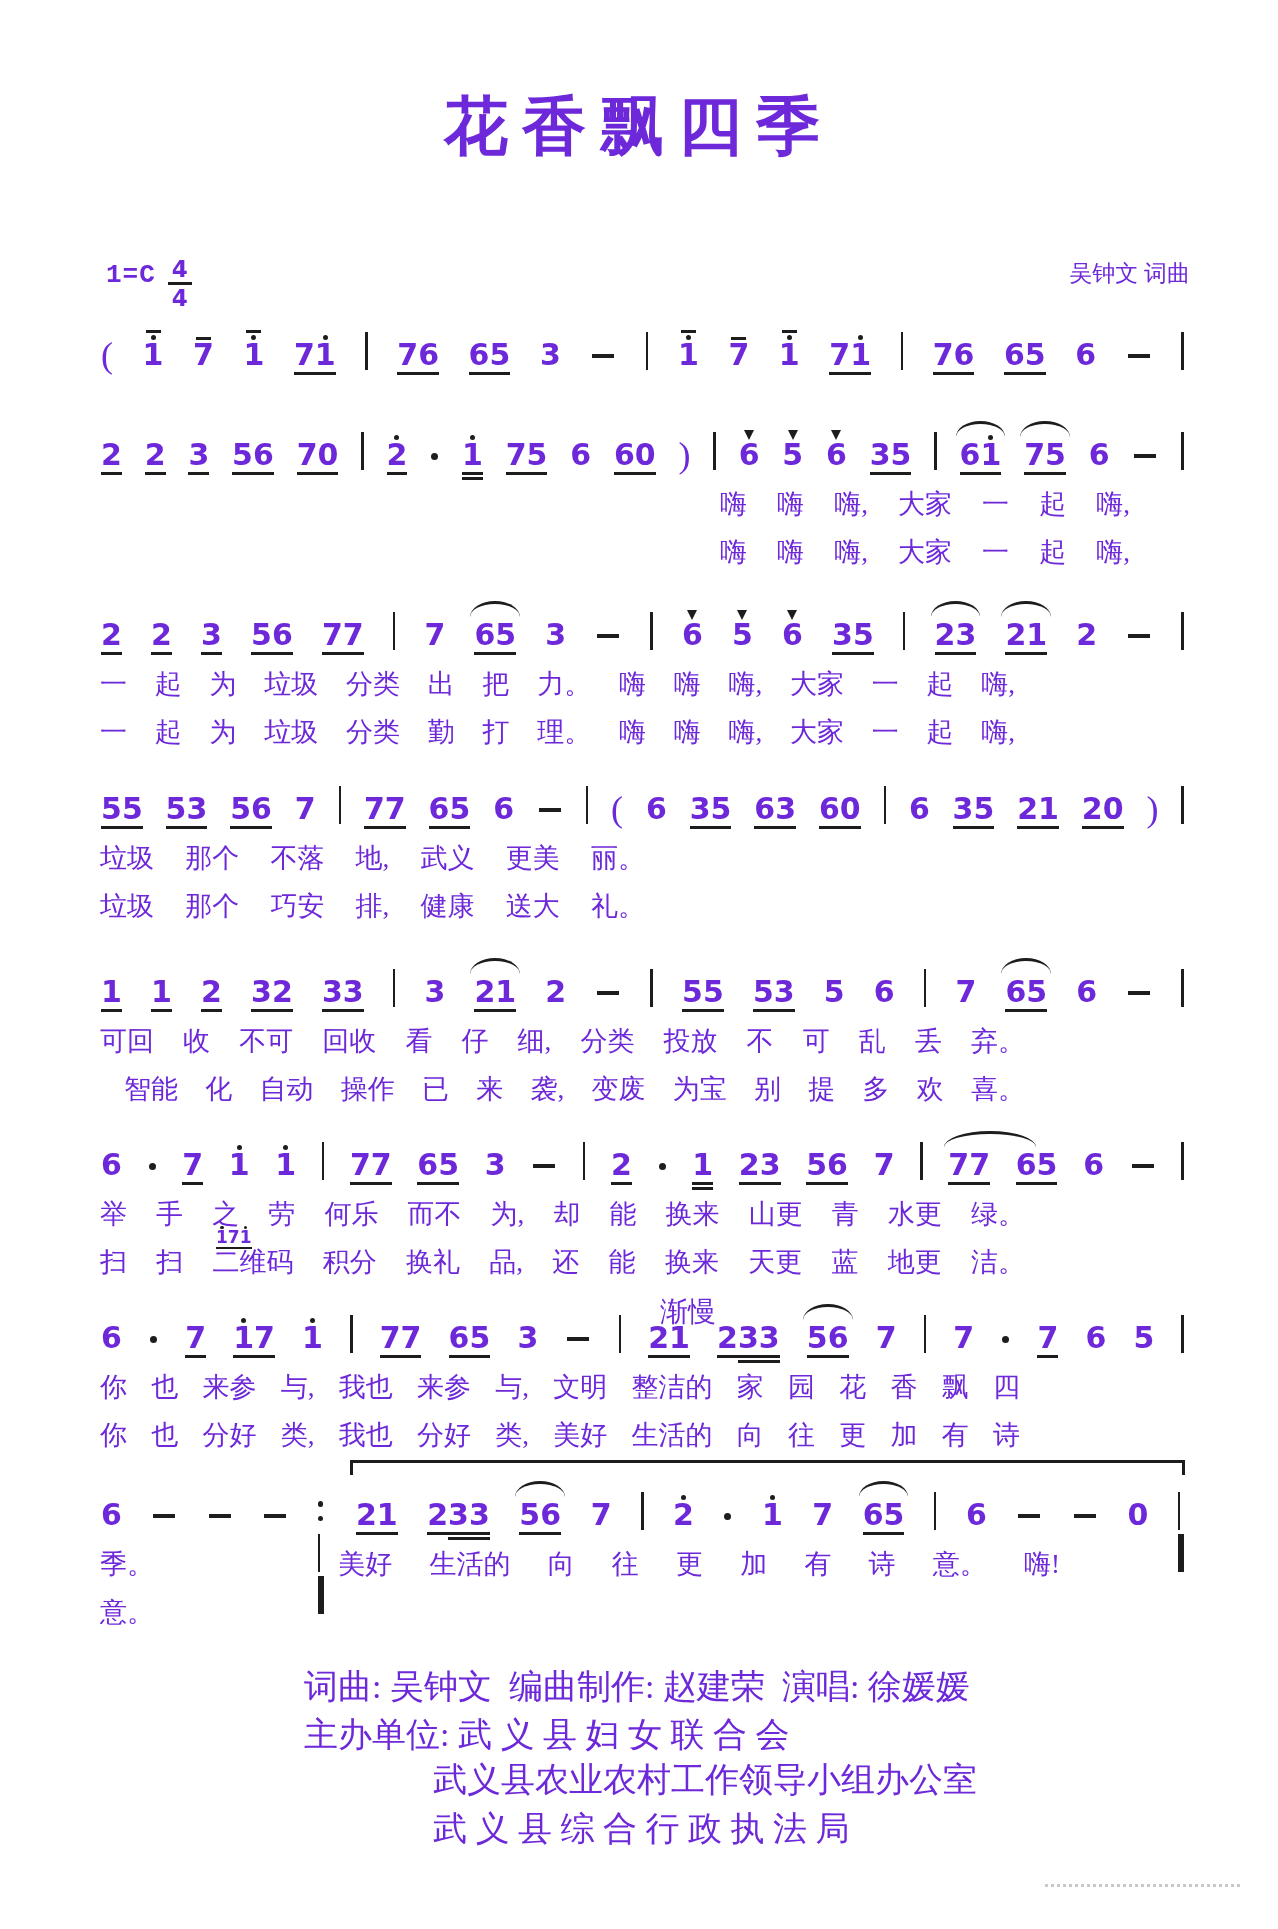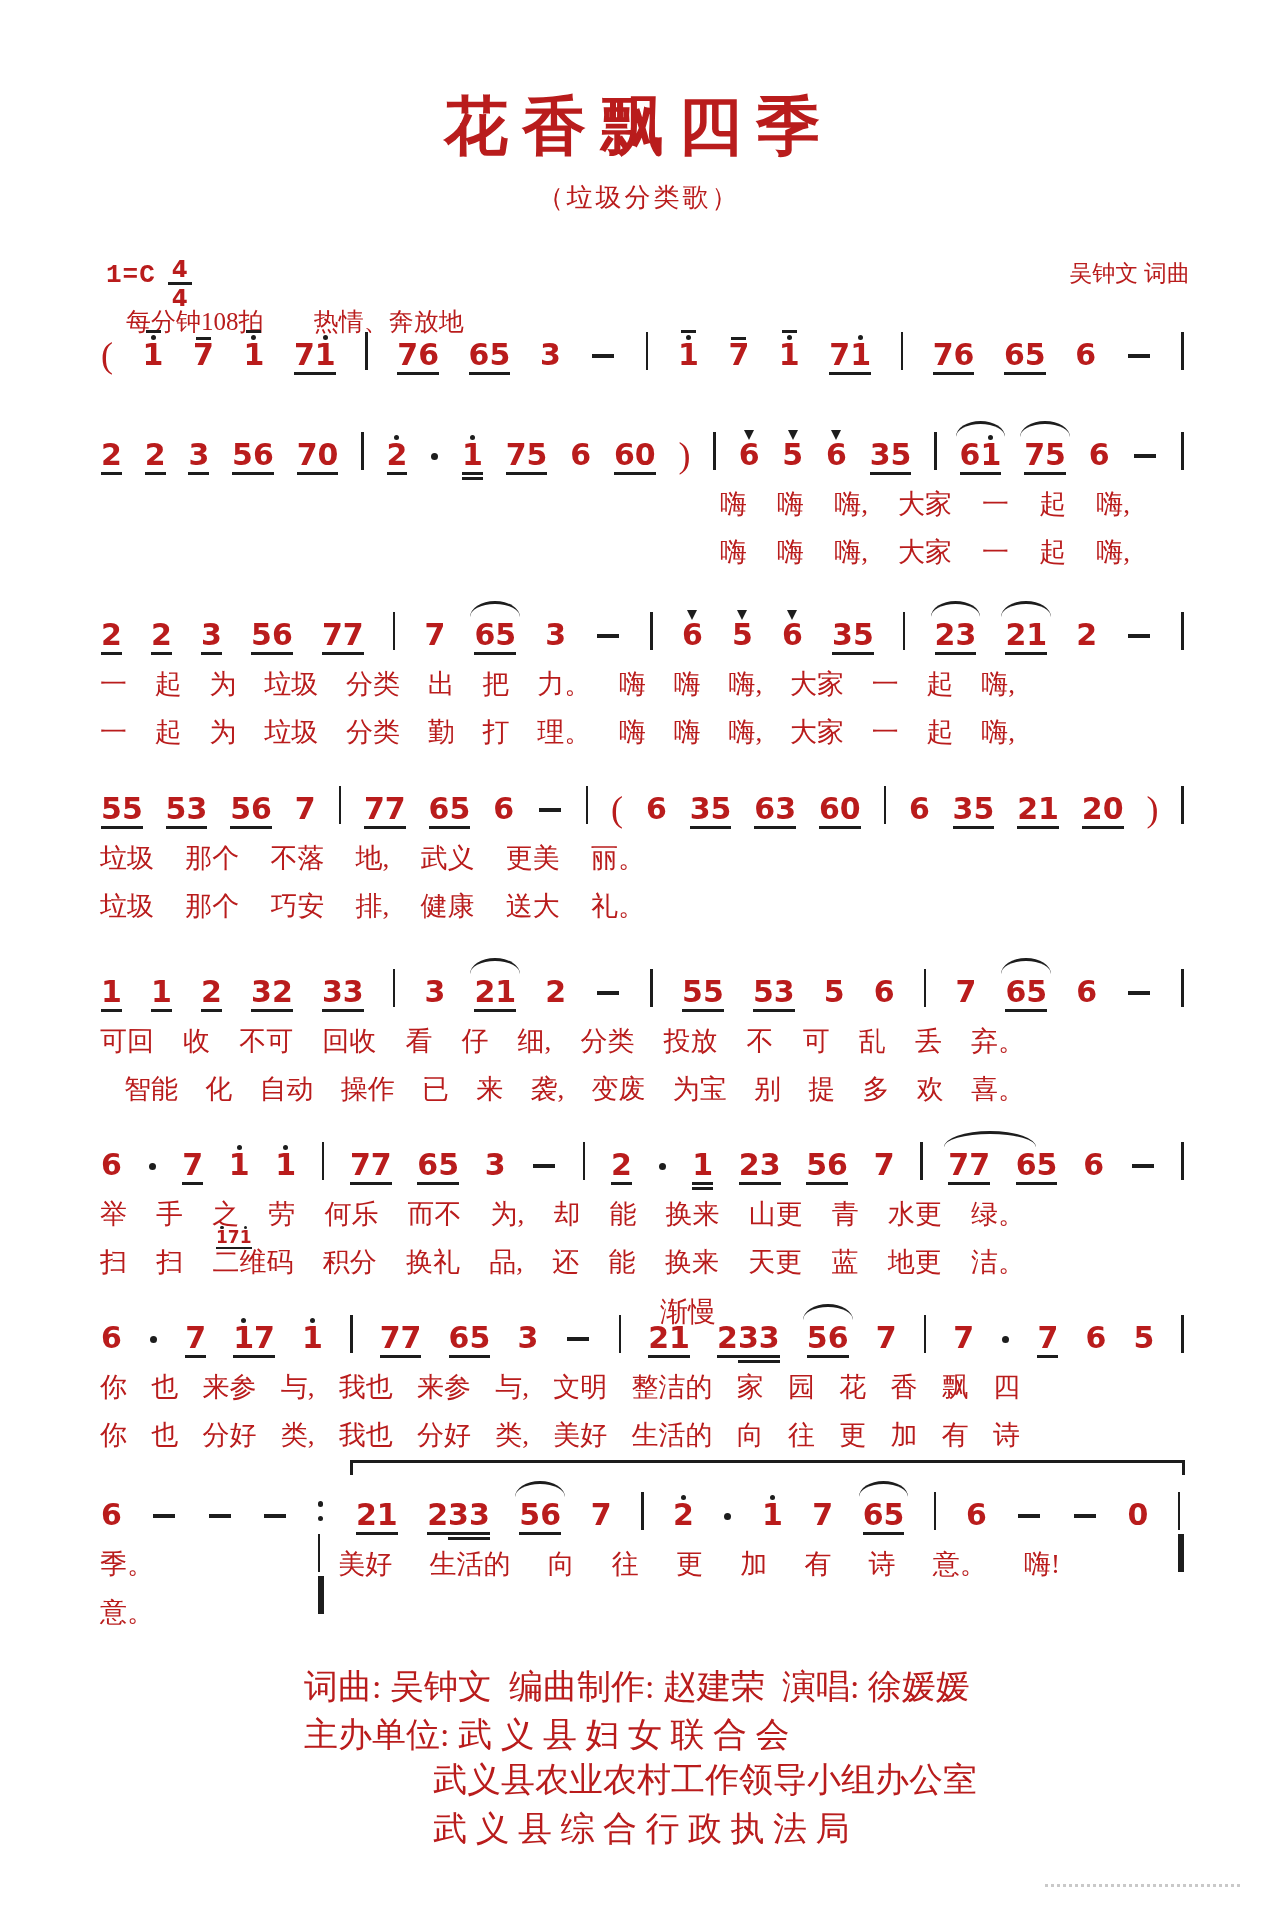--- a/index.html
+++ b/index.html
@@ -1,17 +1,17 @@
 <!DOCTYPE html>
 <html><head>
 <meta charset="utf-8">
 <style>
   html,body{margin:0;padding:0;background:#e8e8e8;}
   .page{position:relative;width:1278px;height:1929px;background:#ffffff;margin:0 auto;
-        overflow:hidden;color:#b91c1c;font-family:"Liberation Serif","DejaVu Serif",serif;}
+        overflow:hidden;color:#6d28d9;font-family:"Liberation Serif","DejaVu Serif",serif;}
   
   .title{position:absolute;top:92px;left:0;width:100%;margin:0;text-align:center;
          font:700 64px/1.1 "Liberation Serif","DejaVu Serif",serif;letter-spacing:14px;}
   .subtitle{position:absolute;top:180px;left:0;width:100%;text-align:center;
             font-size:26px;letter-spacing:3px;}
   .keysig{position:absolute;left:106px;top:256px;display:flex;align-items:flex-start;
           font:700 26px/1 "DejaVu Sans",sans-serif;}
   .keysig .klabel{letter-spacing:1px;margin-top:6px;font-family:Liberation Mono, monospace;}
   .meter{display:inline-flex;flex-direction:column;align-items:center;margin-left:12px;}
   .meter .num,.meter .den{font:700 23px/1.15 "DejaVu Sans",sans-serif;padding:0 4px;}
@@ -70,36 +70,31 @@
   .credit3{left:433px;top:1757px;text-align:center;}
   .credit4{left:433px;top:1806px;}
   .watermark{position:absolute;left:1045px;top:1884px;width:195px;height:0;
              border-top:3px dotted #c9c9c9;}
 </style>
 </head>
 <body>
 
 <div class="page">
   <h1 class="title">花香飘四季</h1>
-  <div class="subtitle">（垃圾分类歌）</div>
 
   <div class="keysig">
     <span class="klabel">1=C</span>
     <span class="meter">
       <span class="num">4</span>
       <span class="den">4</span>
     </span>
   </div>
 
   <div class="composer">吴钟文 词曲</div>
 
-  <div class="tempo">
-    <span>每分钟108拍</span>
-    <span class="expr">热情、奔放地</span>
-  </div>
 
   <div id="systems">
       <div class="system" style="top: 318px;">
         <div class="noterow">
           <span class="tok">
             <span class="cells">
               <span class="cell">
                 <span class="abv"></span>
                 <span class="ch par">(</span>
               </span>

